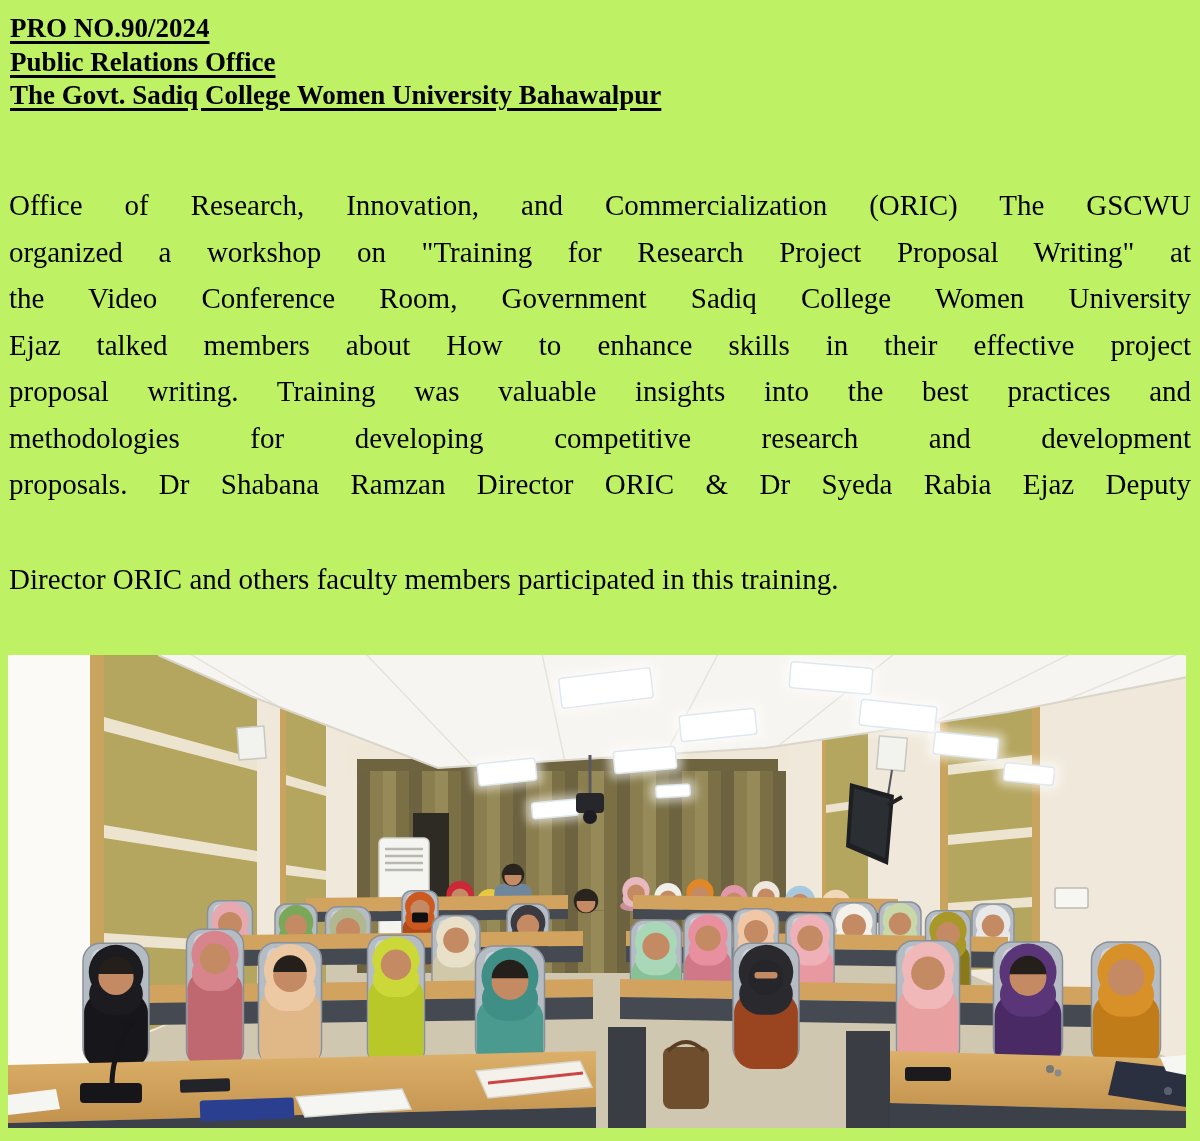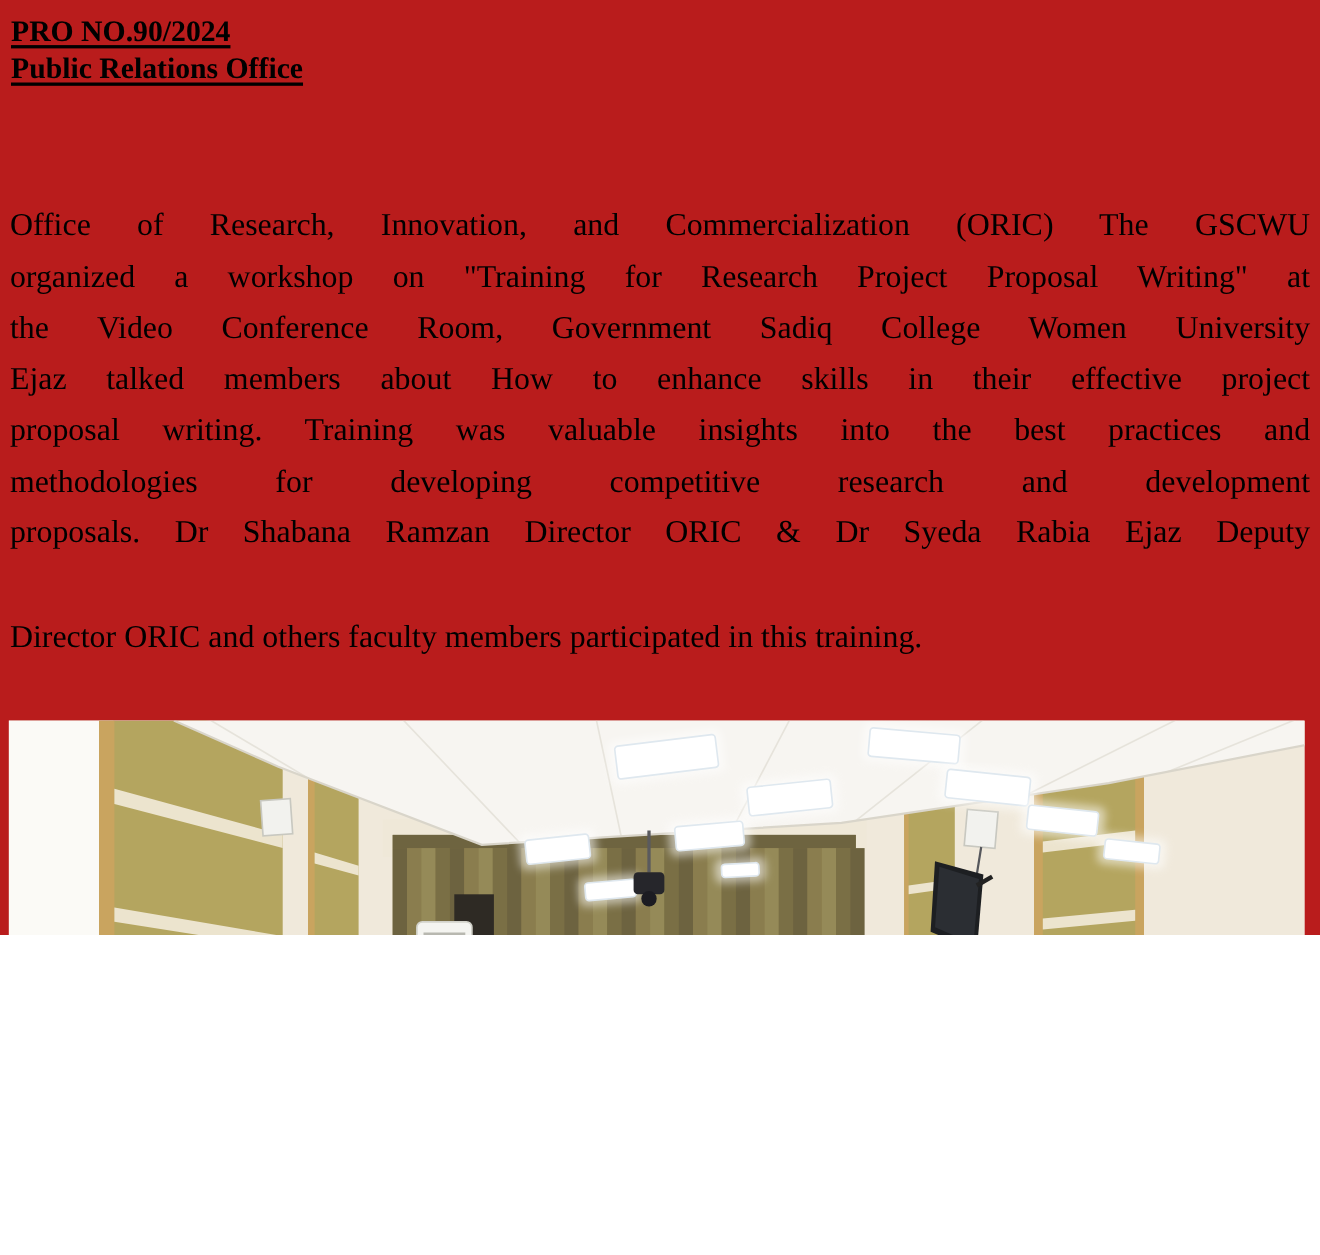--- a/index.html
+++ b/index.html
@@ -1,35 +1,36 @@
 <!DOCTYPE html>
 <html><head>
 <meta charset="utf-8">
 <style>
   html,body{margin:0;padding:0;background:#ffffff;}
-  .page{position:relative;width:1200px;height:850px;background:#b91c1c;overflow:hidden;
+  .page{position:relative;width:1200px;height:1141px;background:#bef264;overflow:hidden;
         font-family:"Liberation Serif","DejaVu Serif",serif;color:#000;}
   .hdr{position:absolute;left:10px;top:12px;}
   .hdr-line{font-weight:bold;font-size:27px;line-height:33.5px;
             text-decoration:underline;text-decoration-thickness:3px;text-underline-offset:4px;
             white-space:nowrap;}
   .body-text{position:absolute;left:9px;top:182px;width:1182px;font-size:29px;line-height:46.5px;}
   .jline{text-align:justify;text-align-last:justify;white-space:normal;}
   .jline.last{text-align-last:left;margin-top:48px;}
   .photo{position:absolute;left:8px;top:655px;width:1178px;height:473px;overflow:hidden;background:#f3efe7;}
   .photo svg{display:block;}
 </style>
 </head>
 <body>
 
 <div class="page">
 
   <div class="hdr">
     <div class="hdr-line">PRO NO.90/2024</div>
     <div class="hdr-line">Public Relations Office</div>
+    <div class="hdr-line">The Govt. Sadiq College Women University Bahawalpur</div>
   </div>
 
   <div class="body-text">
     <div class="jline">Office of Research, Innovation, and Commercialization (ORIC) The GSCWU</div>
     <div class="jline">organized a workshop on "Training for Research Project Proposal Writing" at</div>
     <div class="jline">the Video Conference Room, Government Sadiq College Women University</div>
     <div class="jline">Ejaz talked members about How to enhance skills in their effective project</div>
     <div class="jline">proposal writing. Training was valuable insights into the best practices and</div>
     <div class="jline">methodologies for developing competitive research and development</div>
     <div class="jline">proposals. Dr Shabana Ramzan Director ORIC &amp; Dr Syeda Rabia Ejaz Deputy</div>

